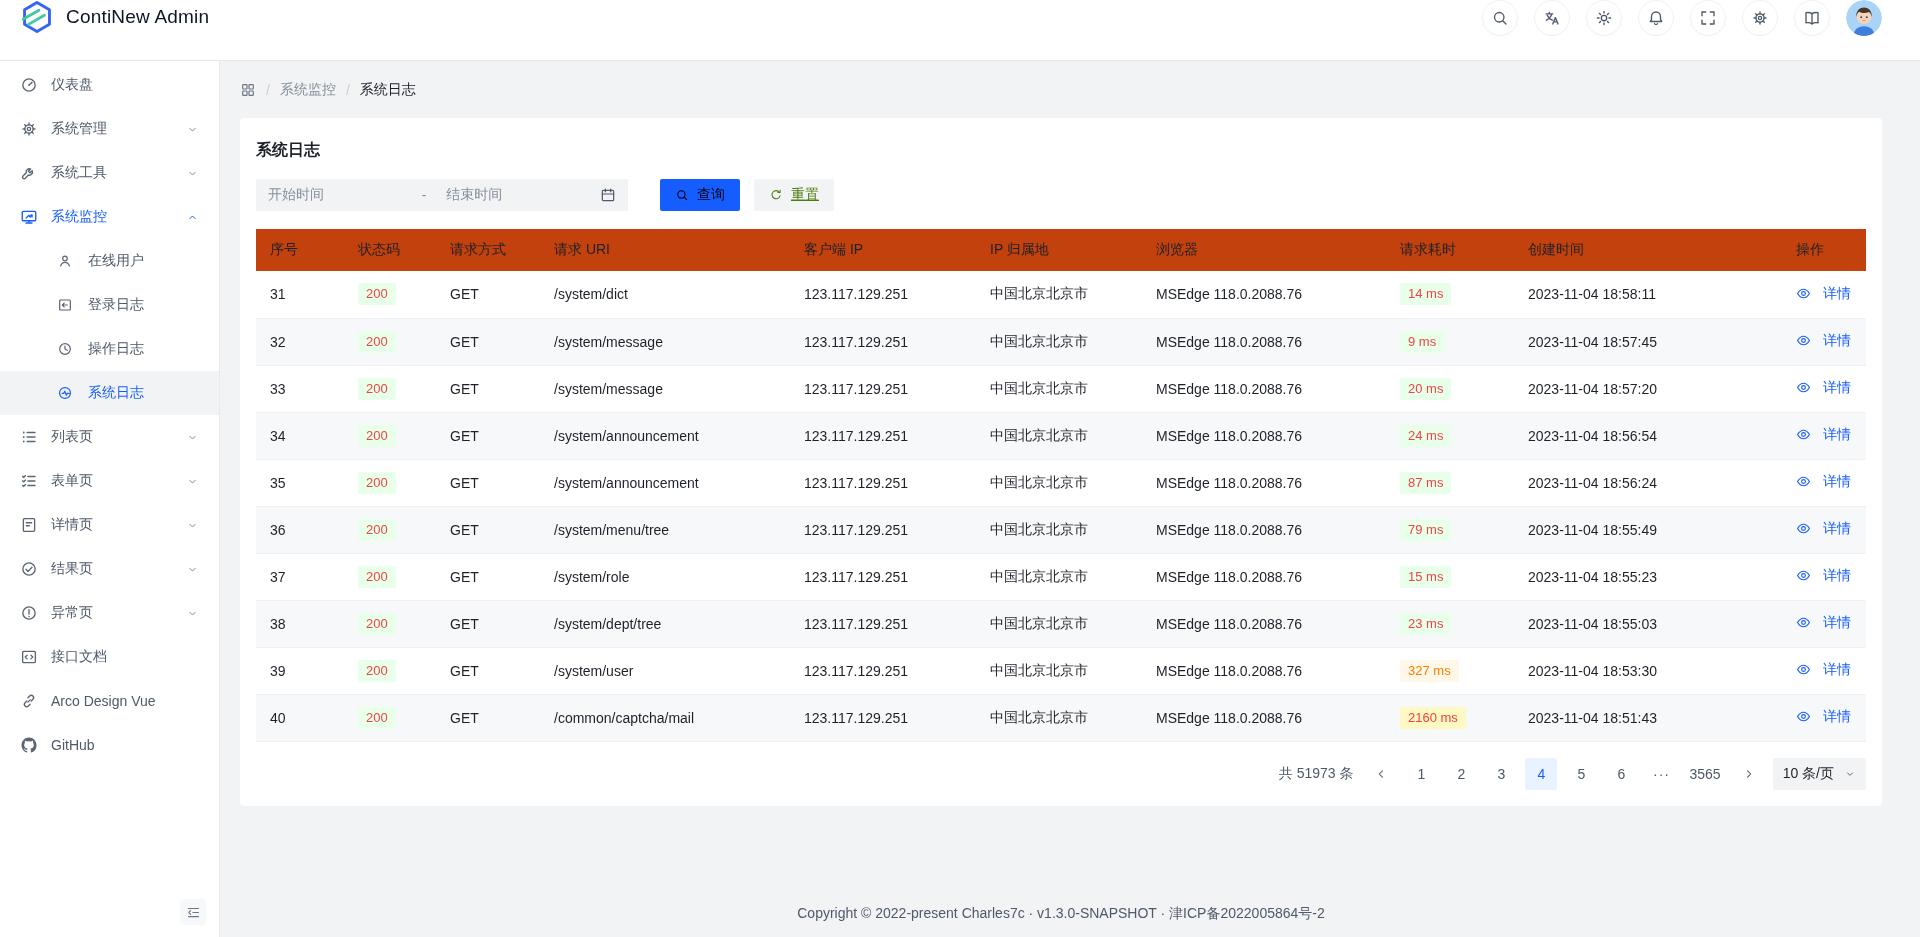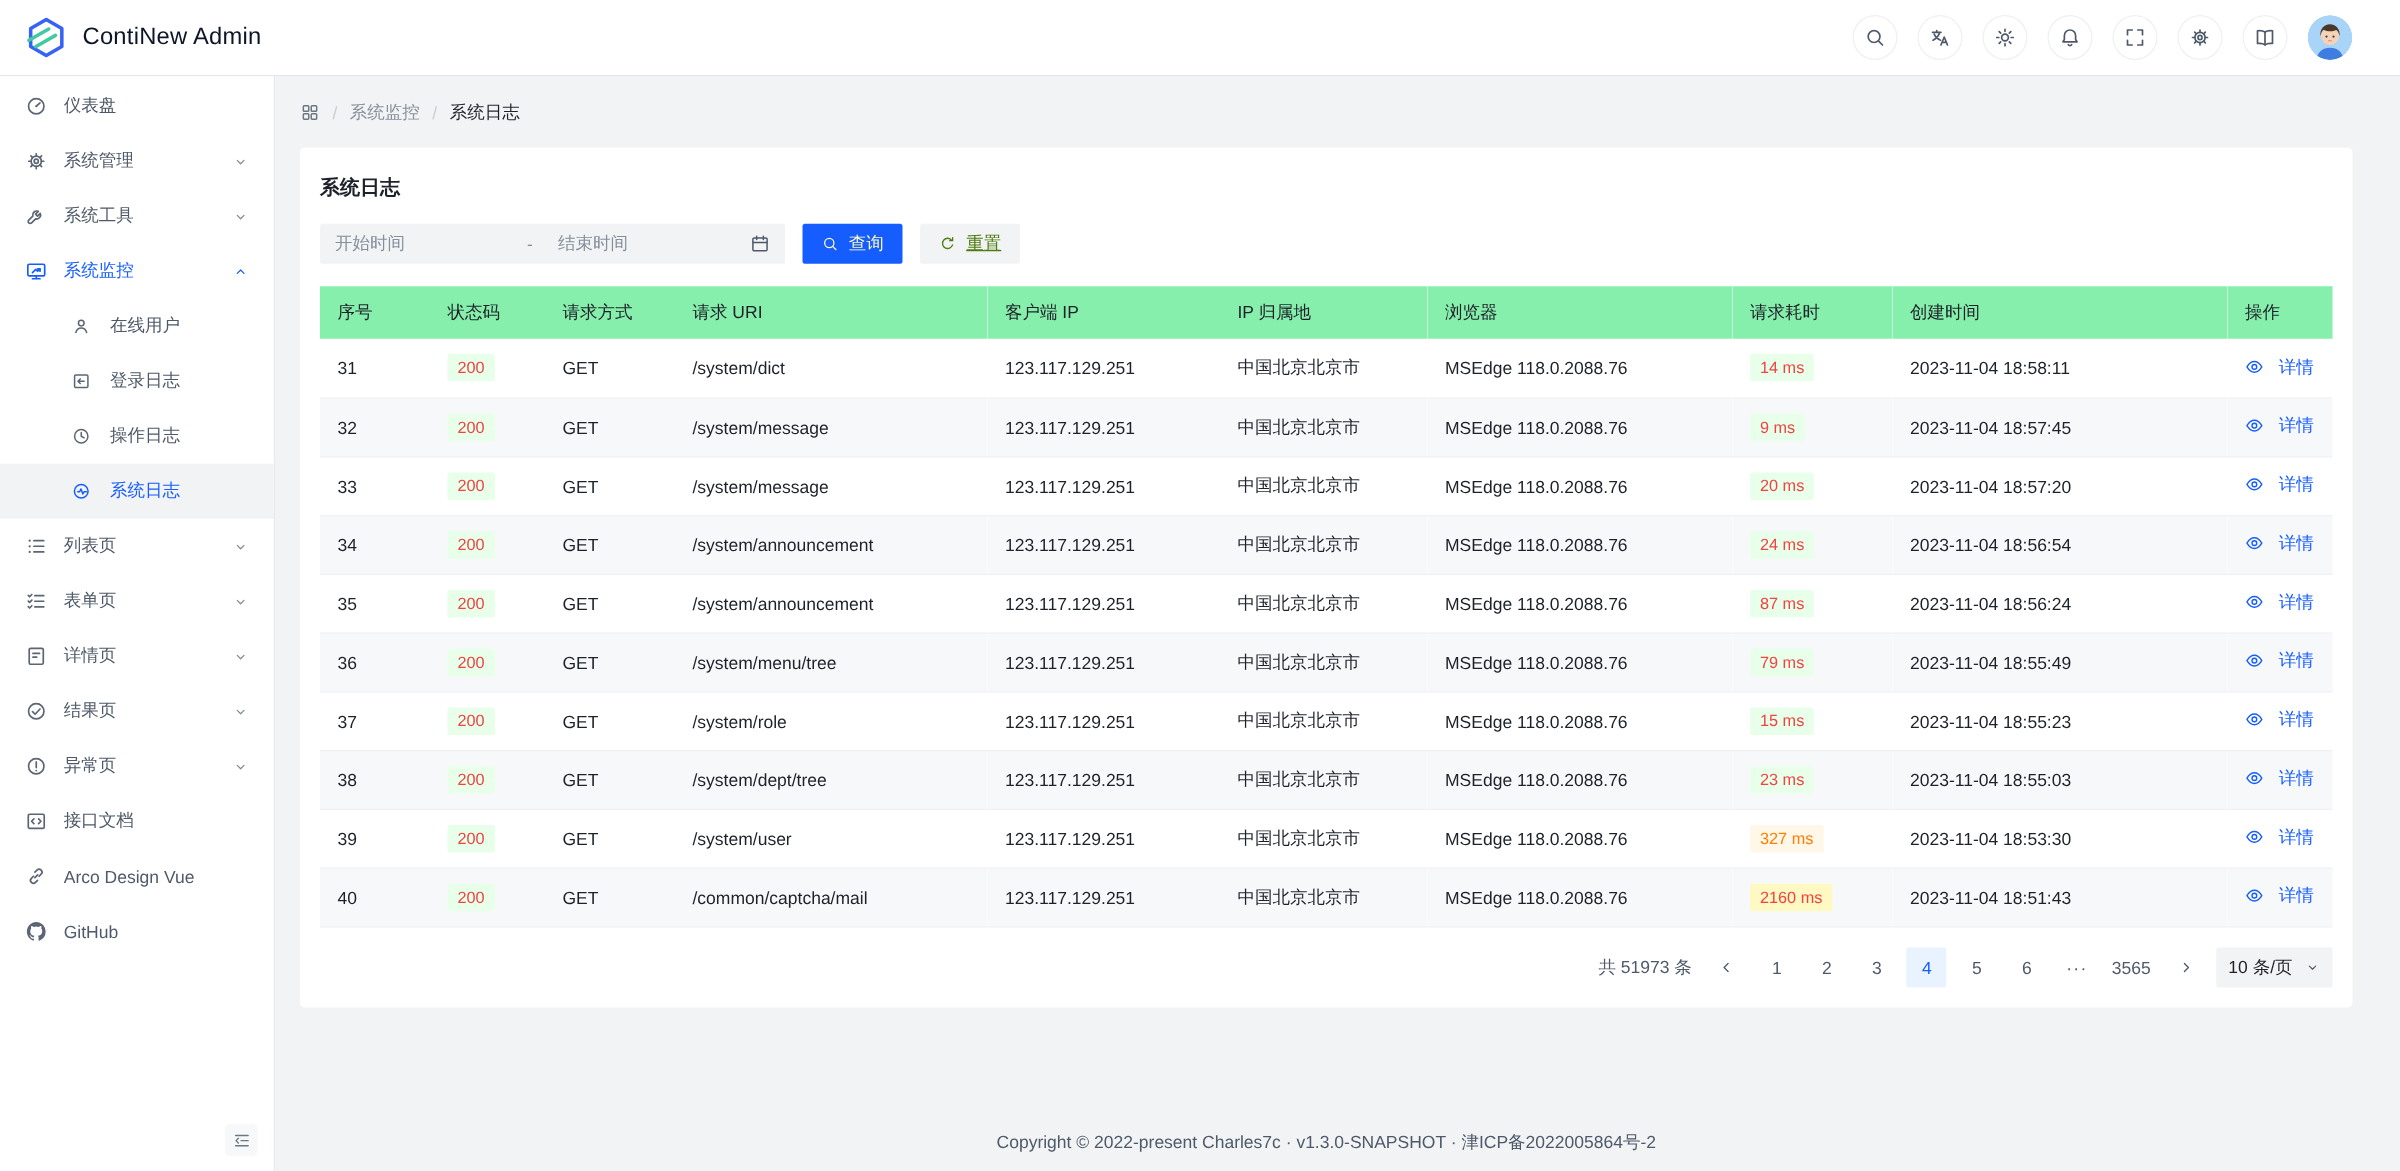--- a/index.html
+++ b/index.html
@@ -8,21 +8,21 @@
     width:1920px; height:937px;
     background:#f2f3f5;
     font-family:"Liberation Sans","DejaVu Sans",sans-serif;
     color:#1d2129; font-size:14px; overflow:hidden;
   }
   svg { display:block; }
 
   
   .topbar {
     height:61px; background:#fff; border-bottom:1px solid #e5e6eb;
-    display:flex; align-items:center; justify-content:space-between;
+    display:flex; align-items:flex-start; justify-content:space-between;
     padding:0 38px 0 20px;
   }
   .logo { display:flex; align-items:center; gap:12px; }
   .logo-title { font-size:19px; color:#0e1526; font-weight:500; letter-spacing:.2px; }
   .topbar-right { display:flex; align-items:center; gap:16px; }
   .topbar-actions { display:flex; align-items:center; gap:16px; }
   .icon-btn {
     width:36px; height:36px; border-radius:50%;
     border:1px solid #eef0f2; background:#fff; color:#4e5969;
     display:flex; align-items:center; justify-content:center;
@@ -72,27 +72,27 @@
     font-size:14px; color:#86909c; cursor:pointer;
   }
   .range-picker .ph { flex:1; }
   .range-picker .cal { display:flex; color:#4e5969; }
   .btn {
     height:32px; border:none; border-radius:2px; font-size:14px;
     display:inline-flex; align-items:center; gap:8px; padding:0 15px;
     cursor:pointer; font-family:inherit;
   }
   .btn .b-icon { display:flex; }
-  .btn-primary { background:#165dff; color:#fef9c3; margin-left:14px; }
+  .btn-primary { background:#165dff; color:#000000; margin-left:32px; }
   .btn-secondary { background:#f2f3f5; color:#4d7c0f; margin-left:14px;text-decoration:underline; }
 
   
   .log-table { width:100%; border-collapse:collapse; table-layout:fixed; font-size:14px; }
   .log-table th {
-    background:#86efac; color:#1d2129; font-weight:500; text-align:left;
+    background:#c2410c; color:#1d2129; font-weight:500; text-align:left;
     height:42px; padding:0 14px; white-space:nowrap; overflow:hidden;
   }
   .log-table td {
     height:47px; padding:0 14px; border-bottom:1px solid #eef0f3;
     color:#1d2129; white-space:nowrap; overflow:hidden;
   }
   .log-table tbody tr:nth-child(even) td { background:#f7f8fa; }
   .badge {
     display:inline-block; padding:2px 8px; border-radius:2px;
     font-size:13px; line-height:18px; min-width:24px; text-align:center;

